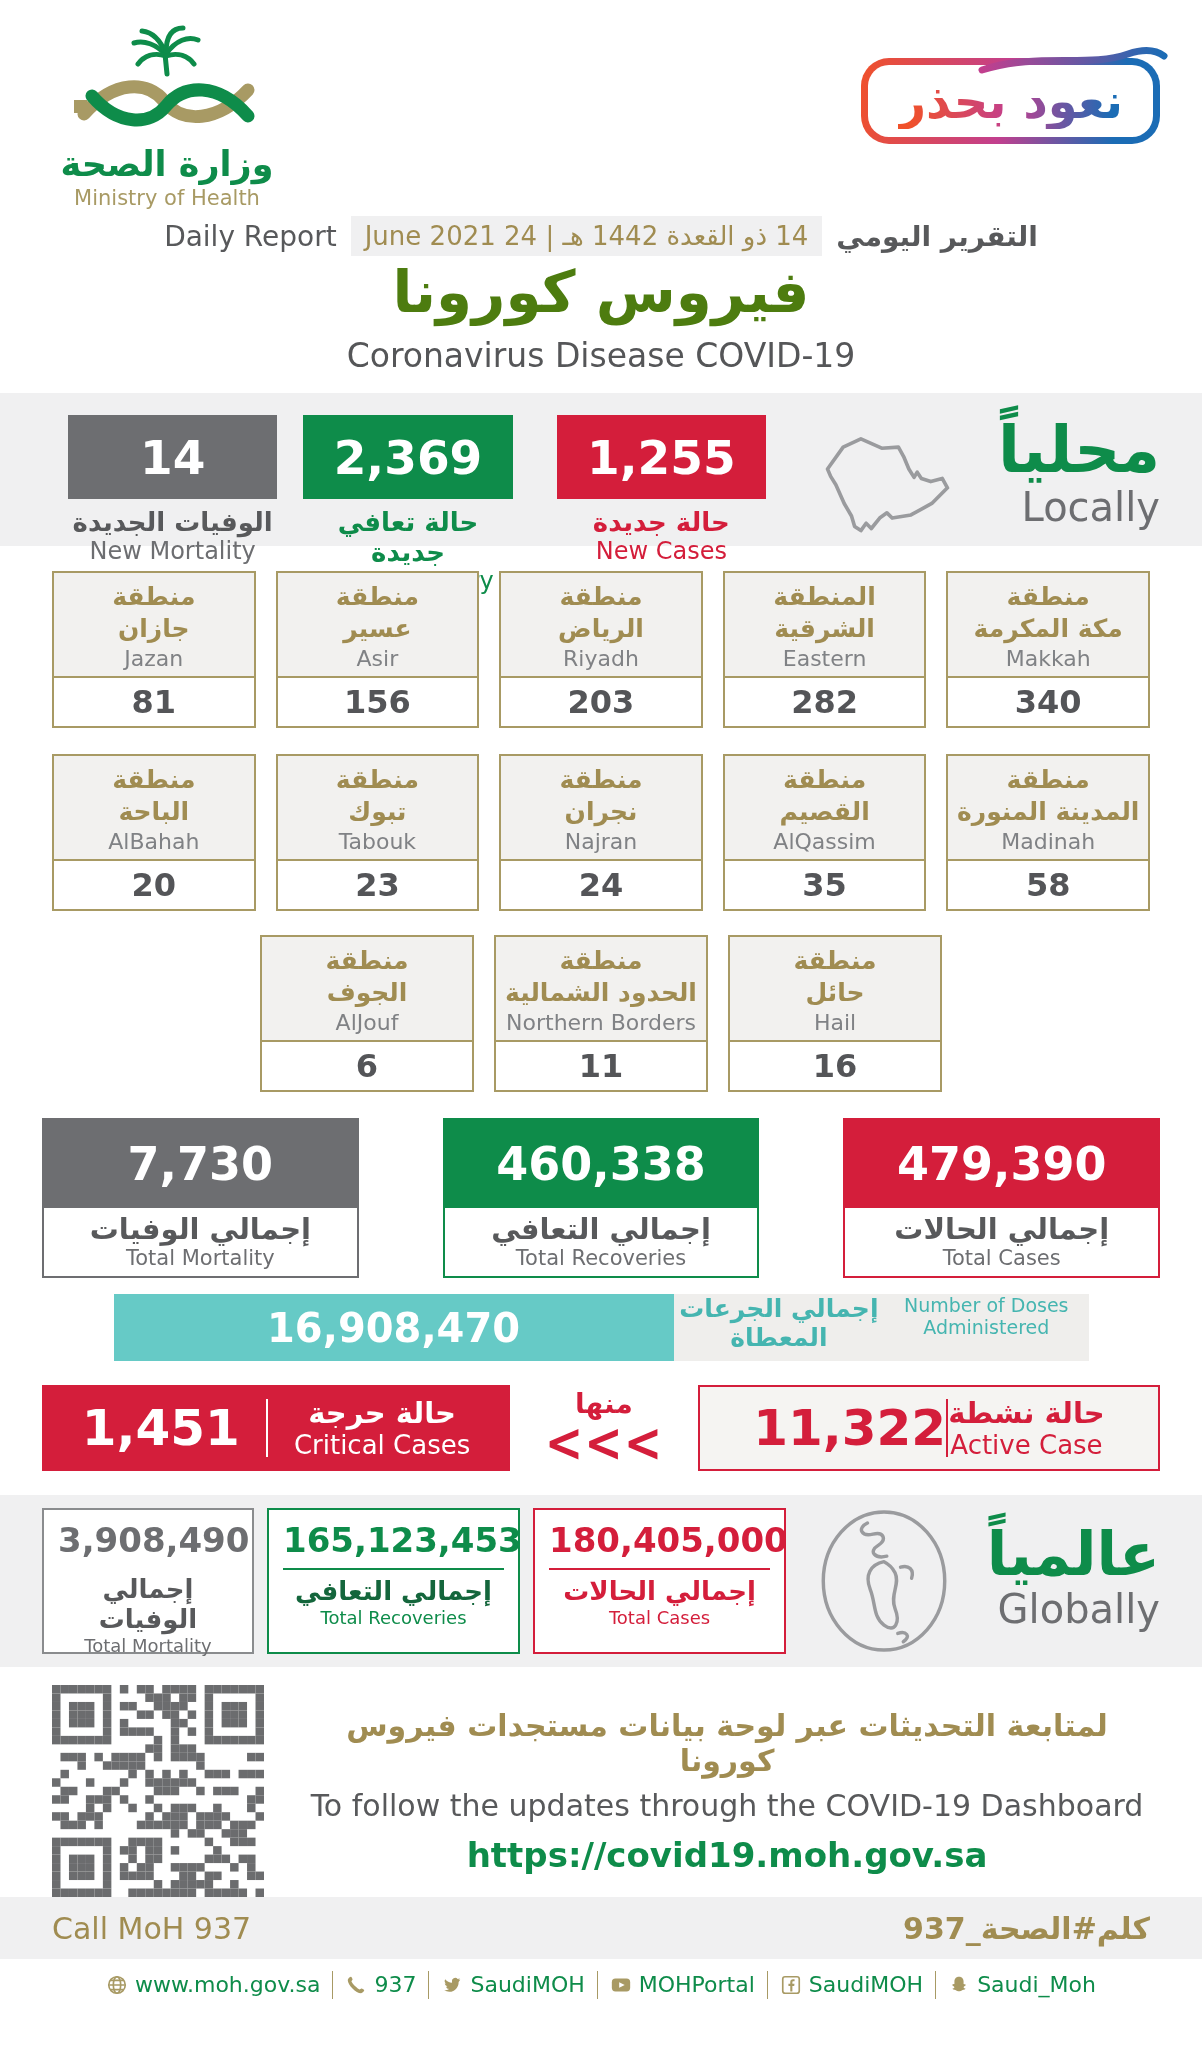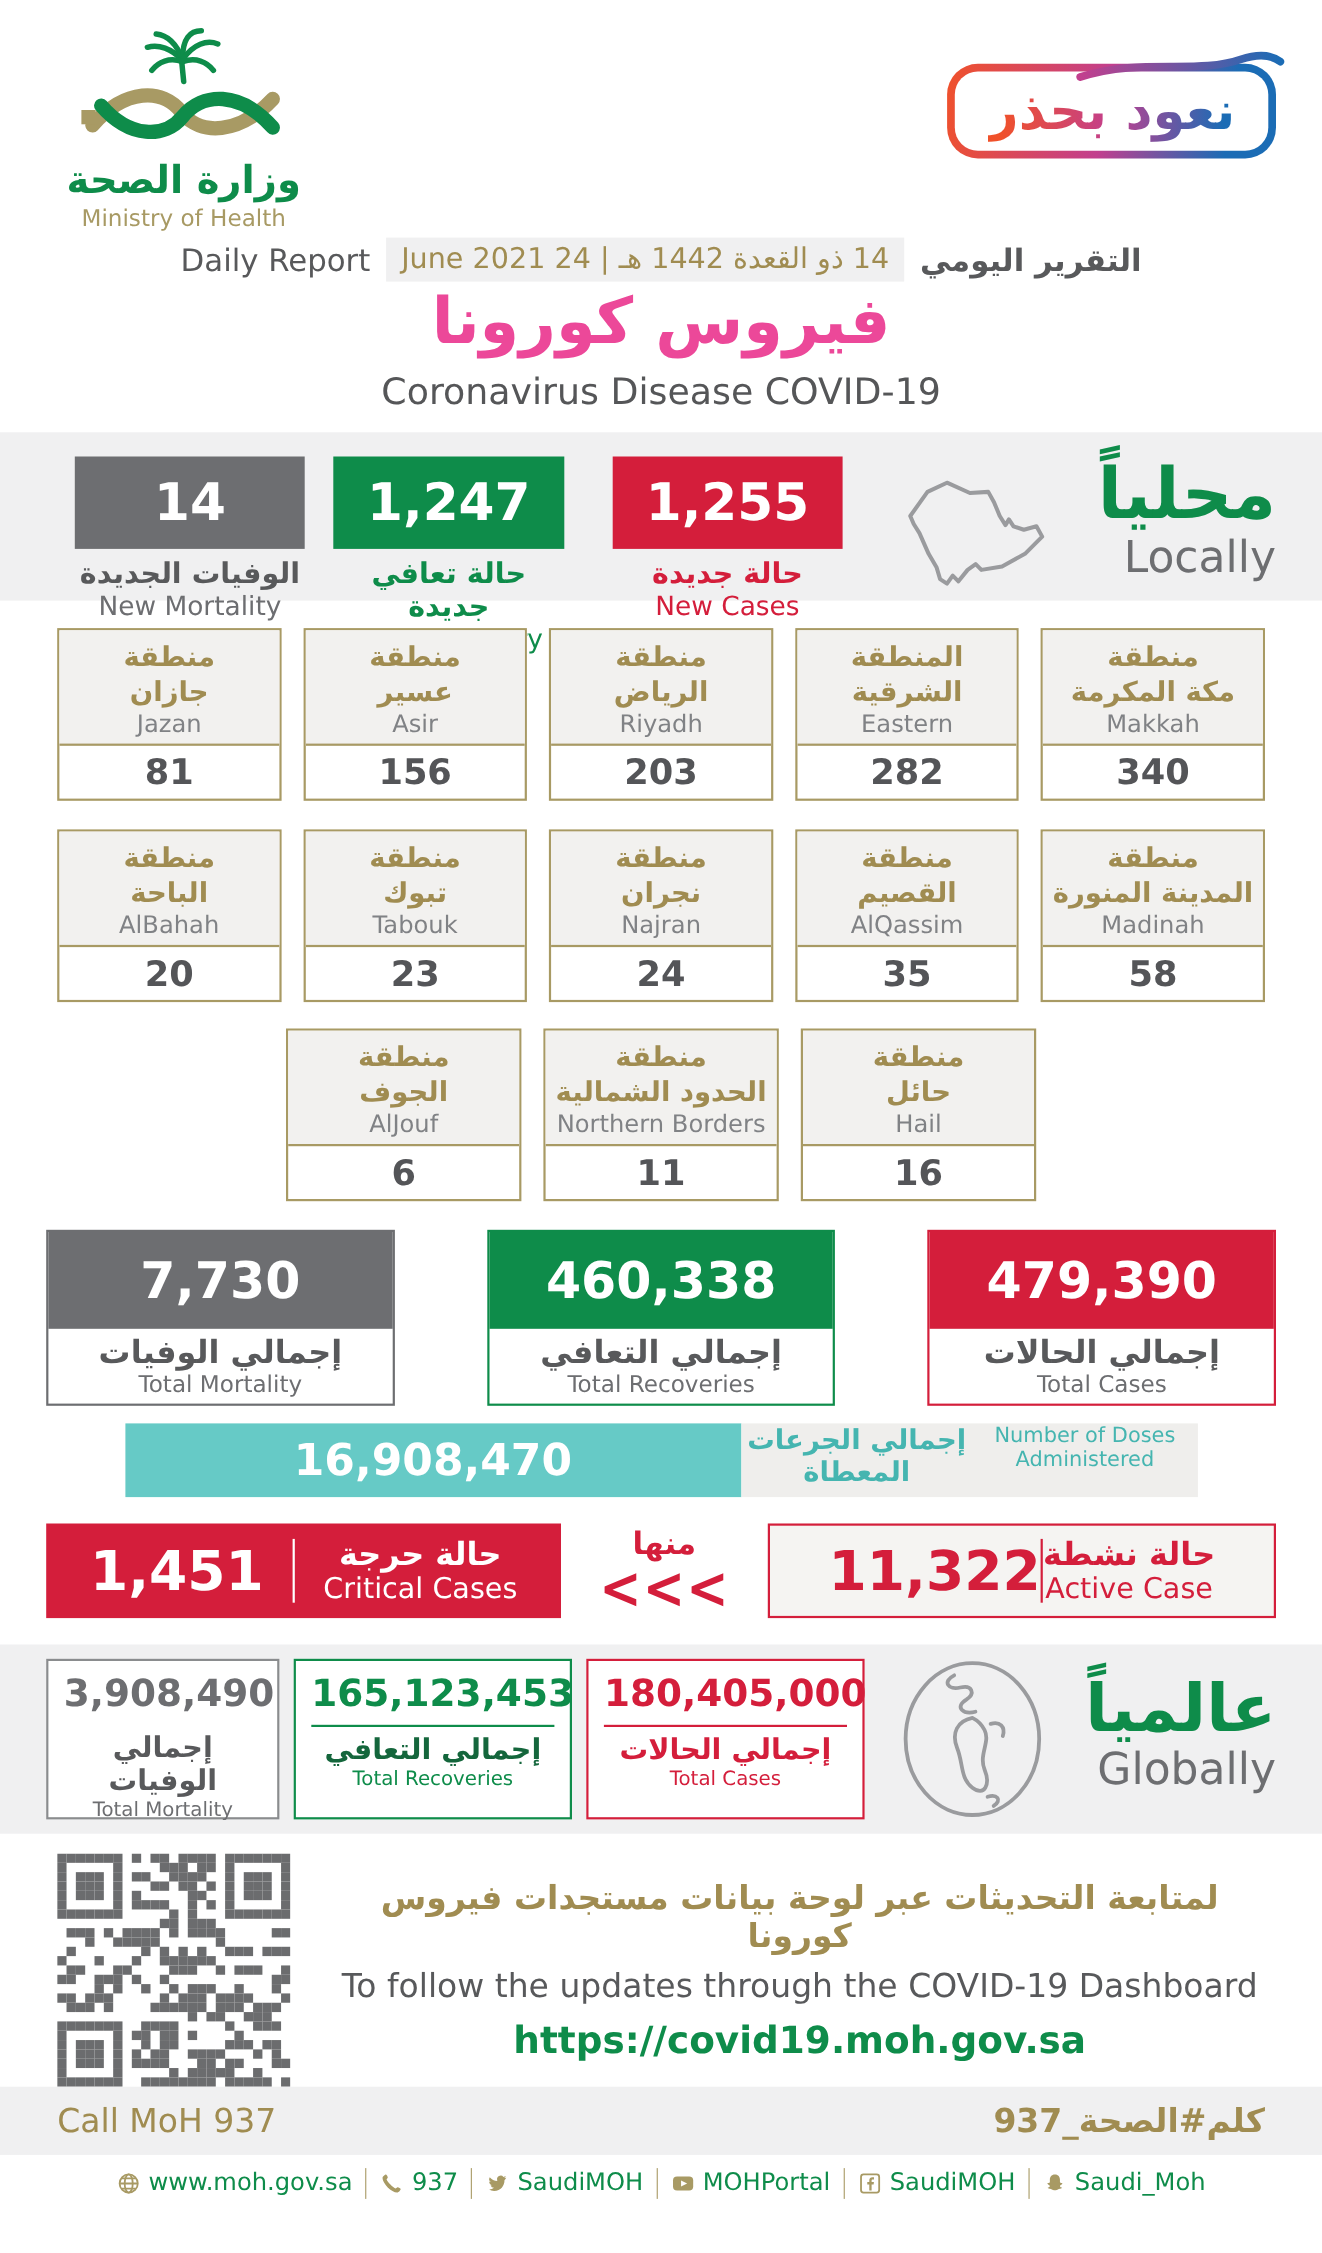--- a/index.html
+++ b/index.html
@@ -18,21 +18,21 @@
   .badge-text{font-size:48px;font-weight:bold;direction:rtl;
       background:linear-gradient(90deg,#f0512a 5%,#c23f8e 50%,#1b6cb5 95%);
       -webkit-background-clip:text;background-clip:text;color:transparent}
   .badge-swoosh{position:absolute;top:-16px;right:-8px;pointer-events:none}
   .date-line{position:absolute;top:216px;left:0;width:100%;display:flex;direction:rtl;
              justify-content:center;align-items:center;gap:14px}
   .date-ar{font-size:28px;font-weight:bold;color:#58595b}
   .date-chip{background:#f0f0f1;color:#a08c51;font-size:26px;padding:5px 14px;direction:rtl}
   .date-en{font-size:28px;color:#58595b}
   .title-ar{position:absolute;top:258px;width:100%;text-align:center;direction:rtl;
-            color:#ec4899;font-size:58px;font-weight:bold}
+            color:#4d7c0f;font-size:58px;font-weight:bold}
   .title-en{position:absolute;top:336px;width:100%;text-align:center;color:#555658;font-size:33px}
 
   
   .band{background:#f0f0f1}
   .band-local{height:153px;display:flex;align-items:flex-start;padding:22px 42px 12px 68px;gap:26px}
   .stat{width:212px;text-align:center}
   .stat-box{height:84px;display:flex;align-items:center;justify-content:center;
             color:#fff;font-size:47px;font-weight:bold}
   .stat-ar{font-size:26px;font-weight:bold;margin-top:8px;direction:rtl}
   .stat-en{font-size:24px}
@@ -191,21 +191,21 @@
 
   <div class="band band-local">
 
     <div class="stat">
       <div class="stat-box" style="background:#6d6e71">14</div>
       <div class="stat-ar" style="color:#58595b">الوفيات الجديدة</div>
       <div class="stat-en" style="color:#6d6e71">New Mortality</div>
     </div>
 
     <div class="stat">
-      <div class="stat-box" style="background:#0e8c4a">1,247</div>
+      <div class="stat-box" style="background:#0e8c4a">2,369</div>
       <div class="stat-ar" style="color:#0e8c4a">حالة تعافي جديدة</div>
       <div class="stat-en" style="color:#0e8c4a">New Recovery Cases</div>
     </div>
 
     <div class="stat" style="margin-left:18px">
       <div class="stat-box" style="background:#d41e3b">1,255</div>
       <div class="stat-ar" style="color:#d41e3b">حالة جديدة</div>
       <div class="stat-en" style="color:#d41e3b">New Cases</div>
     </div>
 

